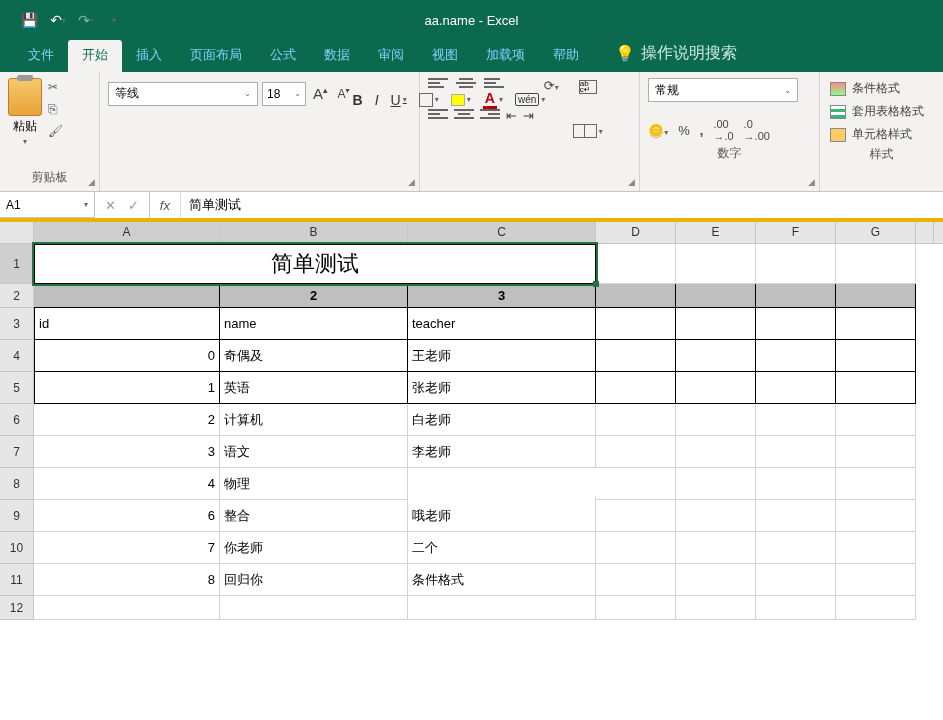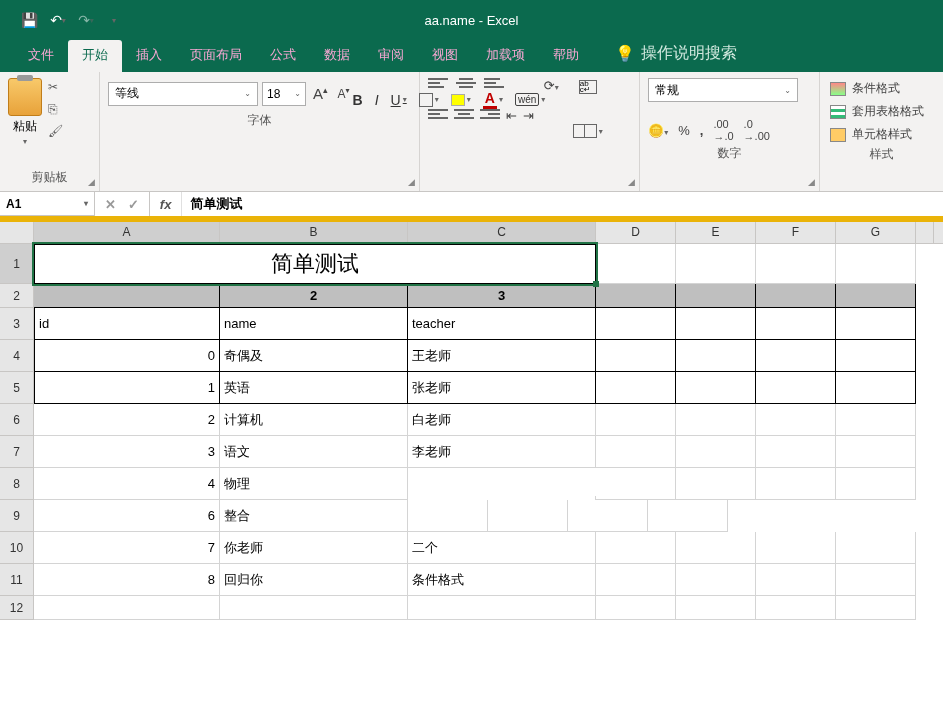--- a/index.html
+++ b/index.html
@@ -4,21 +4,21 @@
 <style>
 * { margin: 0; padding: 0; box-sizing: border-box; font-family: "Microsoft YaHei", sans-serif; }
 body { width: 943px; height: 720px; overflow: hidden; background: #fff; }
 
 .titlebar { background: #0b6a4e; height: 40px; display: flex; align-items: center; color: #fff; font-size: 12px; position: relative; }
 .qat { display: flex; align-items: center; gap: 8px; padding-left: 20px; }
 .qat-icon { width: 20px; height: 20px; display: flex; align-items: center; justify-content: center; font-size: 14px; }
 .title-text { position: absolute; left: 50%; transform: translateX(-50%); font-size: 13px; }
 
 .menubar { background: #0b6a4e; height: 32px; display: flex; align-items: flex-end; padding-left: 14px; gap: 0; }
-.menu-item { color: #f9a8d4; font-size: 13px; padding: 6px 14px 8px; cursor: pointer; }
+.menu-item { color: #7dd3fc; font-size: 13px; padding: 6px 14px 8px; cursor: pointer; }
 .menu-item.active { background: #f3f2f1; color: #0b6a4e; border-radius: 3px 3px 0 0; }
 .tell-me { display: flex; align-items: center; gap: 6px; color: #d0e8de; padding: 6px 14px 8px; margin-left: 8px; }
 
 .ribbon { background: #f3f2f1; height: 120px; display: flex; border-bottom: 1px solid #c8c6c4; }
 .ribbon-group { border-right: 1px solid #d6d4d2; padding: 4px 8px 0; display: flex; flex-direction: column; position: relative; }
 .rg-top { flex: 1; display: flex; gap: 6px; }
 .rg-label { text-align: center; font-size: 12px; color: #555; padding: 3px 0 5px; position: relative; }
 .rg-expand { position: absolute; right: 4px; bottom: 4px; font-size: 9px; color: #888; }
 
 .paste-big { display: flex; flex-direction: column; align-items: center; gap: 2px; cursor: pointer; }
@@ -48,21 +48,21 @@
 .merge-icon { width: 24px; height: 14px; display: flex; }
 .merge-icon span { flex: 1; border: 1px solid #666; }
 
 .num-top { width: 150px; height: 24px; border: 1px solid #adadad; background: #fff; font-size: 12px; padding: 0 6px; display: flex; align-items: center; justify-content: space-between; margin-top: 2px; }
 .num-row { display: flex; gap: 10px; margin-top: 16px; font-size: 13px; color: #444; align-items: center; }
 
 .style-list { display: flex; flex-direction: column; gap: 6px; padding: 4px 2px 0; font-size: 12px; color: #444; }
 .style-item { display: flex; align-items: center; gap: 6px; cursor: pointer; }
 .sq { width: 16px; height: 14px; border: 1px solid #888; }
 
-.formula-bar { height: 30px; display: flex; border-bottom: 6px solid #eab308; font-weight: bold; }
+.formula-bar { height: 30px; display: flex; border-bottom: 4px solid #eab308; }
 .name-box { width: 95px; border: 1px solid #c8c6c4; border-top: none; border-left: none; display: flex; align-items: center; padding: 0 6px; font-size: 12px; justify-content: space-between; }
 .fb-btns { display: flex; align-items: center; border-right: 1px solid #c8c6c4; padding: 0 10px; gap: 12px; font-size: 13px; color: #999; }
 .fx-label { font-style: italic; font-size: 13px; color: #555; padding: 0 10px; display: flex; align-items: center; border-right: 1px solid #e0e0e0; }
 .fb-input { flex: 1; padding: 0 8px; font-size: 13px; display: flex; align-items: center; }
 
 .grid-area { display: flex; height: 498px; }
 .corner { width: 34px; height: 22px; border: 1px solid #c8c6c4; background: #e6e6e6; border-top: none; border-left: none; }
 .col-headers { display: flex; height: 22px; }
 .col-h { border-right: 1px solid #c8c6c4; border-bottom: 1px solid #c8c6c4; background: #e6e6e6; text-align: center; font-size: 12px; line-height: 21px; color: #333; }
 .col-h.sel { background: #cfcfcf; }
@@ -157,21 +157,20 @@
         <span class="fr-btn">
             <span class="underline-a">A</span>
             <span class="dd">▾</span>
           </span>
         <span class="fr-btn">
             <span class="wen">wén</span>
             <span class="dd">▾</span>
           </span>
       </div>
     </div>
-    <div class="rg-label">字体</div>
     <span class="rg-expand">◢</span>
   </div>
 
   <div class="ribbon-group" style="width:220px">
     <div class="rg-top">
       <div>
         <div class="align-grid">
           <div class="al-ic">
               <span></span>
               <span style="width:60%"></span>
@@ -376,20 +375,21 @@
               <div class="cell" style="width: 188px; height: 32px;">物理</div>
               <div class="cell" style="width: 188px; height: 32px; margin-top: 28px;">蓝老师</div>
               <div class="cell" style="width: 80px; height: 32px;"></div>
               <div class="cell" style="width: 80px; height: 32px;"></div>
               <div class="cell" style="width: 80px; height: 32px;"></div>
               <div class="cell" style="width: 80px; height: 32px;"></div>
             </div>
             <div class="cell-row" style="height: 32px;">
               <div class="cell num-right" style="width: 186px; height: 32px;">6</div>
               <div class="cell" style="width: 188px; height: 32px;">整合</div>
+              <div class="cell" style="width: 188px; height: 32px;">哦老师</div>
               <div class="cell" style="width: 80px; height: 32px;"></div>
               <div class="cell" style="width: 80px; height: 32px;"></div>
               <div class="cell" style="width: 80px; height: 32px;"></div>
               <div class="cell" style="width: 80px; height: 32px;"></div>
             </div>
             <div class="cell-row" style="height: 32px;">
               <div class="cell num-right" style="width: 186px; height: 32px;">7</div>
               <div class="cell" style="width: 188px; height: 32px;">你老师</div>
               <div class="cell" style="width: 188px; height: 32px;">二个</div>
               <div class="cell" style="width: 80px; height: 32px;"></div>

